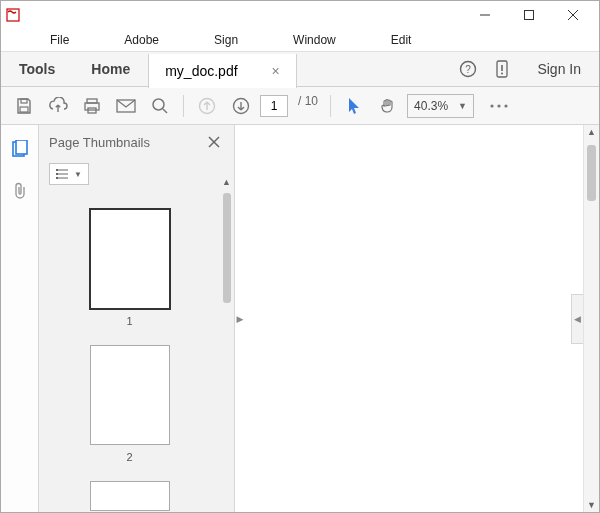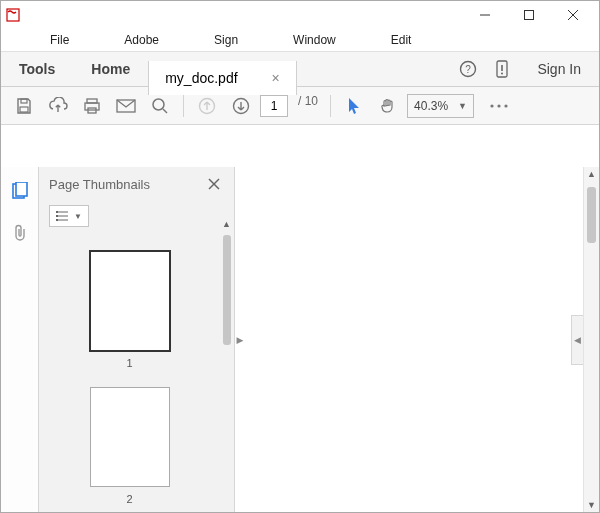--- a/index.html
+++ b/index.html
@@ -8,37 +8,37 @@
   .titlebar { height: 28px; display: flex; align-items: center; padding: 0 4px; font-size: 12px; color: #333; }
   .titlebar .app-icon { width: 16px; height: 16px; margin-right: 6px; display: flex; align-items: center; justify-content: center; }
   .titlebar .gap { flex: 1; }
   .ctrl { width: 44px; height: 28px; display: flex; align-items: center; justify-content: center; color: #333; }
 
   .menubar { height: 22px; display: flex; align-items: center; gap: 2px; padding: 0 4px; font-size: 12px; color: #222; }
   .menuitem { padding: 2px 8px; margin-left: 37px; }
 
   .tabbar { height: 36px; display: flex; align-items: stretch; background: #f5f5f5; border-top: 1px solid #e0e0e0; border-bottom: 1px solid #d0d0d0; font-size: 14px; }
   .maintab { padding: 0 18px; display: flex; align-items: center; color: #444; font-weight: 600; }
-  .doctab { display: flex; align-items: center; padding: 0 10px 0 16px; gap: 28px; background: #fff; border-left: 1px solid #d0d0d0; border-right: 1px solid #d0d0d0; position: relative; top: 9px; }
+  .doctab { display: flex; align-items: center; padding: 0 10px 0 16px; gap: 28px; background: #fff; border-left: 1px solid #d0d0d0; border-right: 1px solid #d0d0d0; position: relative; top: 2px; }
   .doctab .x { color: #888; font-size: 14px; padding: 2px 6px; }
   .tabbar .gap { flex: 1; }
   .signin { padding: 0 18px; display: flex; align-items: center; color: #444; font-weight: 400; }
   .right-icn { width: 34px; display: flex; align-items: center; justify-content: center; color: #555; }
 
   .toolbar { height: 38px; display: flex; align-items: center; gap: 4px; padding: 0 8px; background: #f7f7f7; border-bottom: 1px solid #d6d6d6; }
   .tbtn { width: 30px; height: 30px; display: flex; align-items: center; justify-content: center; color: #555; border-radius: 3px; }
   .tsep { width: 1px; height: 22px; background: #d3d3d3; margin: 0 4px; }
   .tbtn.disabled { color: #bbb; }
   .page-in { width: 28px; height: 22px; border: 1px solid #bbb; text-align: center; font-size: 12px; }
   .page-total { font-size: 12px; color: #666; margin: 0 4px 9px 6px; }
   .zoom-box { height: 24px; border: 1px solid #bbb; display: flex; align-items: center; padding: 0 6px; gap: 10px; font-size: 12px; color: #444; justify-content: center; }
   .zoom-box .caret { font-size: 9px; color: #666; }
   .select-arrow { color: #3a7de0; }
 
-  .workspace { flex: 1; display: flex; min-height: 0; background: #f97316; margin-top: 42px; }
+  .workspace { flex: 1; display: flex; min-height: 0; background: #f97316; }
   .navrail { width: 38px; background: #fdfdfd; border-right: 1px solid #d6d6d6; display: flex; flex-direction: column; align-items: center; padding-top: 10px; gap: 14px; }
   .navrail .railbtn { width: 28px; height: 28px; display: flex; align-items: center; justify-content: center; color: #888; }
   .navrail .railbtn.active { color: #2b7de0; }
 
   .thumbpanel { width: 196px; background: #f2f2f2; border-right: 1px solid #d6d6d6; display: flex; flex-direction: column; min-height: 0; }
   .thumb-head { height: 34px; display: flex; align-items: center; justify-content: space-between; padding: 0 10px; color: #666; font-size: 13px; }
   .thumb-head .x { color: #666; font-size: 16px; padding: 2px 4px; }
   .thumb-opts { height: 30px; display: flex; align-items: center; padding: 0 10px; }
   .thumb-opts .optbtn { height: 22px; border: 1px solid #c6c6c6; background: #fff; display: flex; align-items: center; padding: 0 6px; gap: 6px; font-size: 11px; color: #555; }
   .thumb-body { flex: 1; display: flex; min-height: 0; position: relative; }

